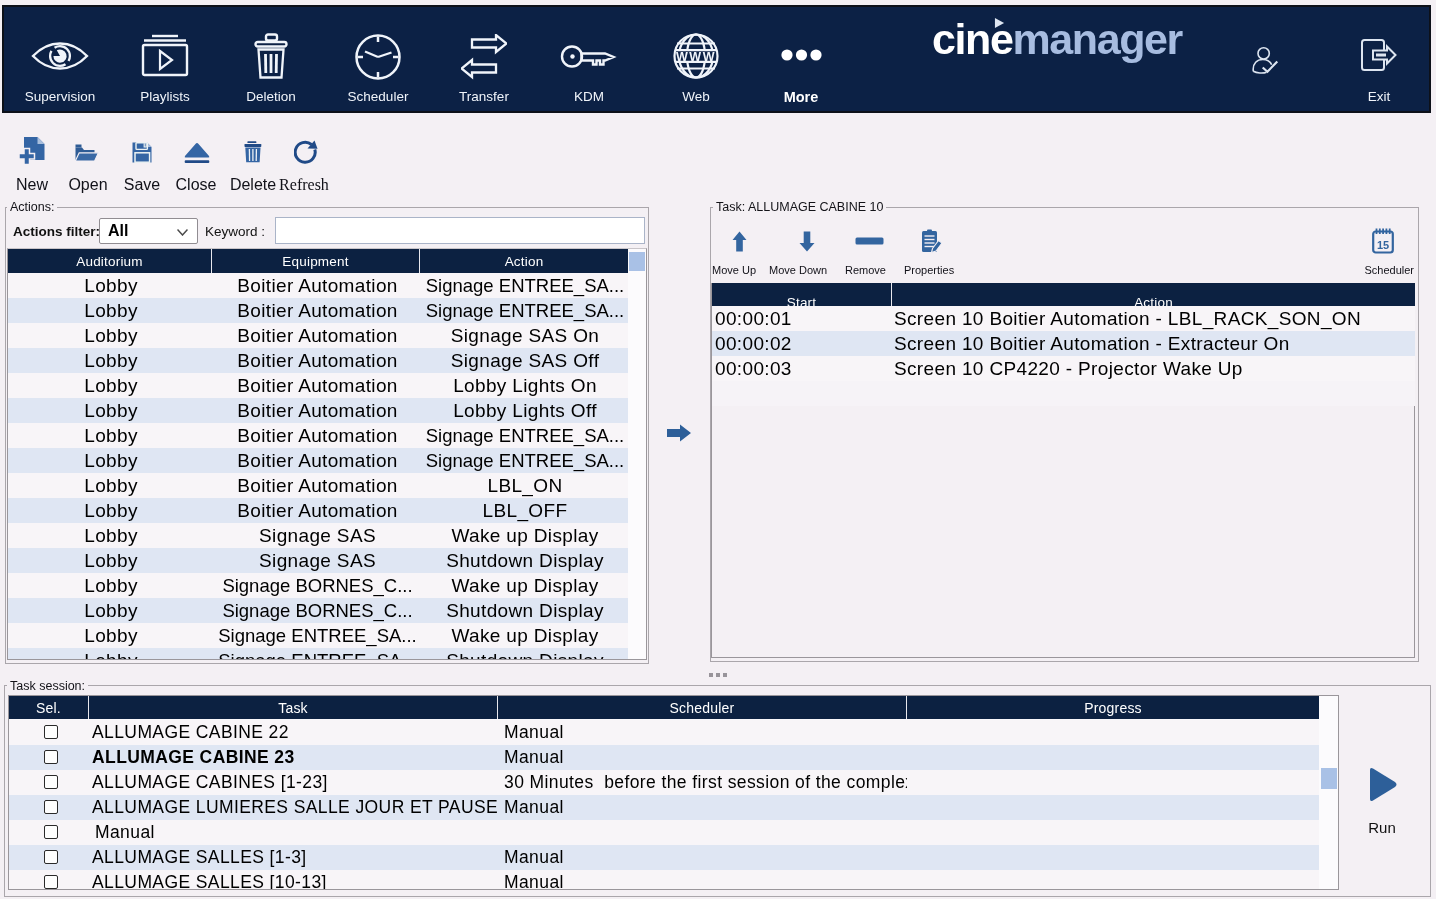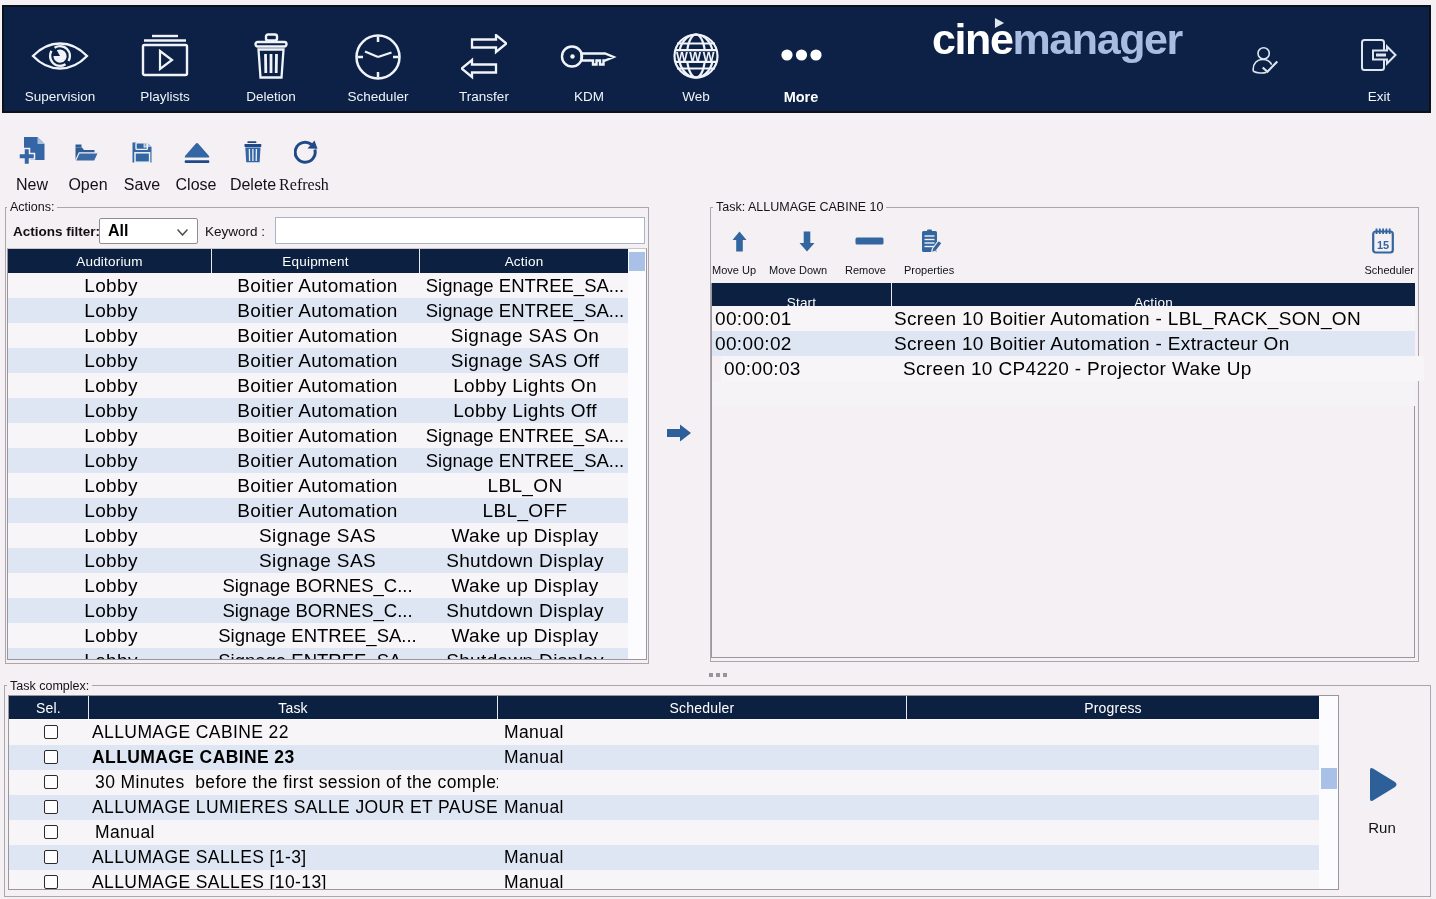--- a/index.html
+++ b/index.html
@@ -342,35 +342,35 @@
     <div class="hc" style="width:523px;">Action</div>
   </div>
   <div class="trow wrow" style="left:0;top:23px;width:703px;">
     <div class="c" style="width:180px;padding-left:3px;">00:00:01</div>
     <div class="c" style="width:523px;padding-left:2px;">Screen 10 Boitier Automation - LBL_RACK_SON_ON</div>
   </div>
   <div class="trow alt" style="left:0;top:48px;width:703px;">
     <div class="c" style="width:180px;padding-left:3px;">00:00:02</div>
     <div class="c" style="width:523px;padding-left:2px;">Screen 10 Boitier Automation - Extracteur On</div>
   </div>
-  <div class="trow wrow" style="left:9px;top:73px;width:703px;">
+  <div class="trow wrow" style="left:0;top:73px;width:703px;">
     <div class="c" style="width:180px;padding-left:3px;">00:00:03</div>
     <div class="c" style="width:523px;padding-left:2px;">Screen 10 CP4220 - Projector Wake Up</div>
   </div>
   <div class="trow" style="left:0;top:98px;width:703px;background:#f6f3f7;"></div>
 </div>
 
 <div class="abs" style="left:709px;top:673px;width:18px;height:5px;">
   <div class="abs" style="left:0;top:0;width:4px;height:4px;background:#98949a;"></div>
   <div class="abs" style="left:7px;top:0;width:4px;height:4px;background:#98949a;"></div>
   <div class="abs" style="left:14px;top:0;width:4px;height:4px;background:#98949a;"></div>
 </div>
 
 <div class="fieldset" style="left:4px;top:685px;width:1427px;height:212px;"></div>
-<div class="legend" style="left:7px;top:679px;">Task complex:</div>
+<div class="legend" style="left:7px;top:679px;">Task session:</div>
 <div class="abs" id="btable" style="left:8px;top:695px;width:1331px;height:195px;border:1px solid #9a969b;background:#f9f8fb;overflow:hidden;">
   <div class="tblhead" style="left:0;top:0;width:1310px;height:23px;">
     <div class="hc" style="width:80px;font-size:14px;">Sel.</div>
     <div class="hc" style="width:409px;font-size:14px;">Task</div>
     <div class="hc" style="width:409px;font-size:14px;">Scheduler</div>
     <div class="hc" style="width:412px;font-size:14px;">Progress</div>
   </div>
   <div class="trow wrow" style="left:0;top:24px;width:1310px;font-size:17.5px;letter-spacing:0.4px;">
       <div class="c" style="width:80px;position:relative;">
         <span style="position:absolute;left:35px;top:5px;width:14px;height:14px;background:#fefefe;border:1.5px solid #2a2a2a;border-radius:2px;"></span>
@@ -384,20 +384,21 @@
         <span style="position:absolute;left:35px;top:5px;width:14px;height:14px;background:#fefefe;border:1.5px solid #2a2a2a;border-radius:2px;"></span>
       </div>
       <div class="c" style="width:409px;padding-left:3px;font-weight:bold;">ALLUMAGE CABINE 23</div>
       <div class="c" style="width:409px;padding-left:6px;">Manual</div>
       <div class="c" style="width:412px;"></div>
     </div>
   <div class="trow wrow" style="left:0;top:74px;width:1310px;font-size:17.5px;letter-spacing:0.4px;">
       <div class="c" style="width:80px;position:relative;">
         <span style="position:absolute;left:35px;top:5px;width:14px;height:14px;background:#fefefe;border:1.5px solid #2a2a2a;border-radius:2px;"></span>
       </div>
+      <div class="c" style="width:409px;padding-left:3px;">ALLUMAGE CABINES [1-23]</div>
       <div class="c" style="width:409px;padding-left:6px;">30 Minutes&nbsp; before the first session of the complex</div>
       <div class="c" style="width:412px;"></div>
     </div>
   <div class="trow alt" style="left:0;top:99px;width:1310px;font-size:17.5px;letter-spacing:0.4px;">
       <div class="c" style="width:80px;position:relative;">
         <span style="position:absolute;left:35px;top:5px;width:14px;height:14px;background:#fefefe;border:1.5px solid #2a2a2a;border-radius:2px;"></span>
       </div>
       <div class="c" style="width:409px;padding-left:3px;">ALLUMAGE LUMIERES SALLE JOUR ET PAUSE</div>
       <div class="c" style="width:409px;padding-left:6px;">Manual</div>
       <div class="c" style="width:412px;"></div>

